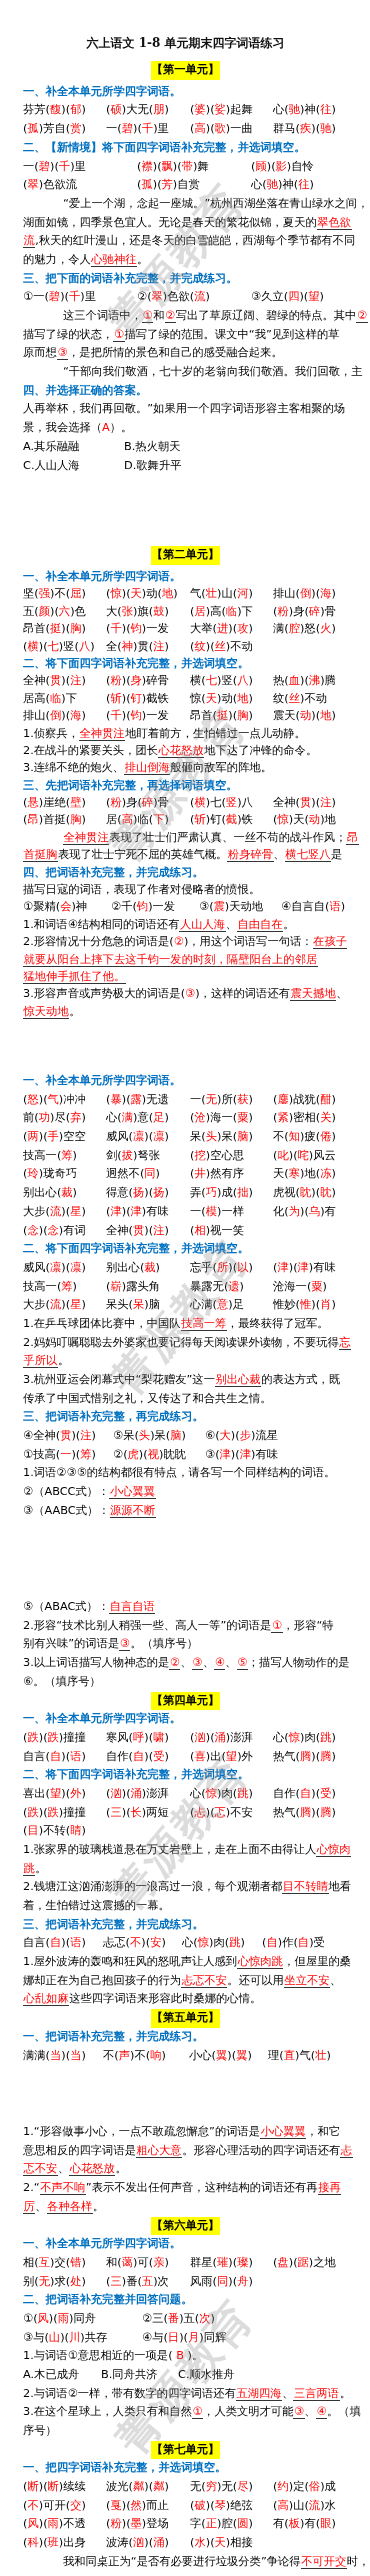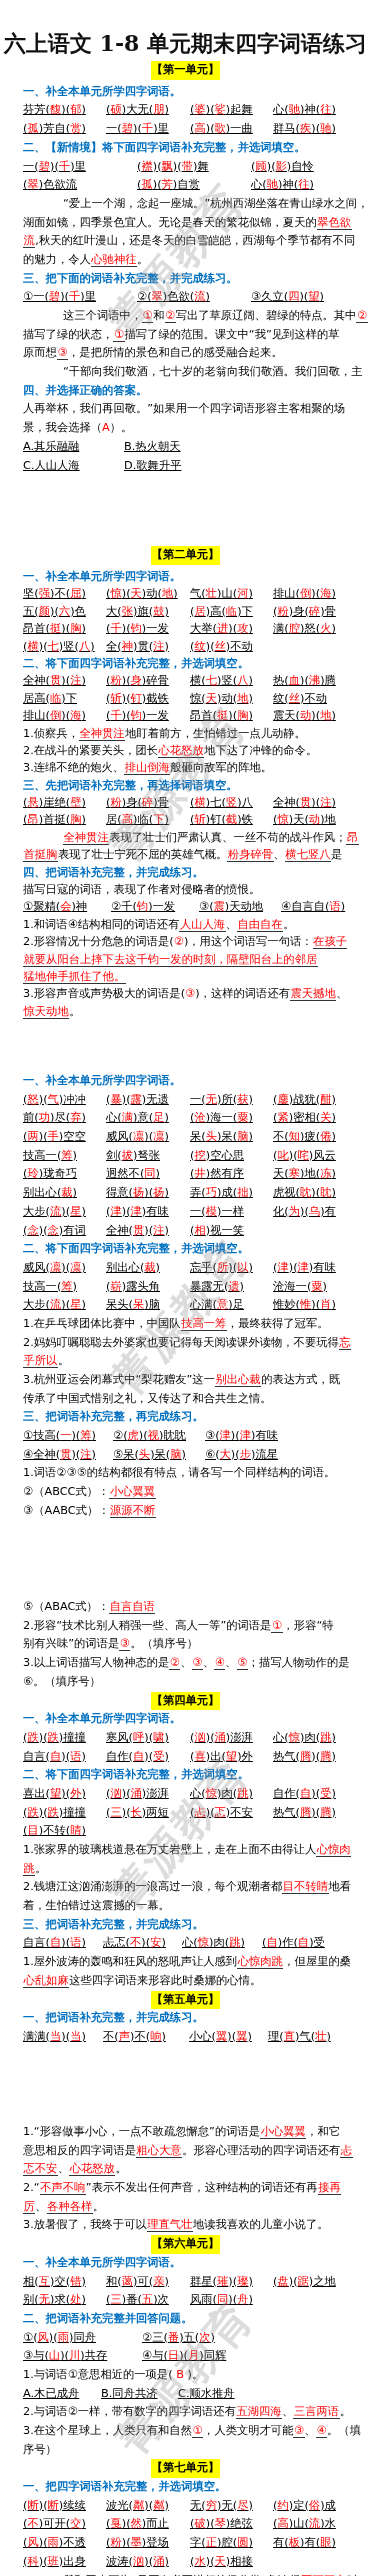--- a/index.html
+++ b/index.html
@@ -1,28 +1,28 @@
 <!DOCTYPE html>
 <html style="font-size:8.2px"><head>
 <meta charset="utf-8">
 <style>
 html,body{margin:0;padding:0;background:#ffffff;}
 body{width:371px;height:3148px;position:relative;overflow:hidden;font-family:"DejaVu Sans","Liberation Sans",sans-serif;color:#000;}
-.title{position:absolute;left:0;top:31px;width:371px;height:24px;line-height:24px;text-align:center;font-family:"DejaVu Serif","Liberation Serif",serif;font-weight:bold;font-size:22px;color:#111;white-space:nowrap;}
+.title{position:absolute;left:0;top:31px;width:371px;height:24px;line-height:24px;text-align:center;font-family:"DejaVu Serif","Liberation Serif",serif;font-weight:bold;font-size:12px;color:#111;white-space:nowrap;}
 .chunk{position:absolute;left:0;width:371px;--p:18.7px;}
 .chunk.p34{--p:17.4px;}
 .chunk.p363{--p:18.7px;}
 .ln{box-sizing:border-box;height:var(--p);line-height:var(--p);padding-left:23px;font-size:11.3px;white-space:nowrap;}
 .ind{padding-left:63px;}
 .hd{color:#0070C0;font-weight:bold;}
 .bl{display:flex;align-items:center;justify-content:center;padding-left:0;}
 .bl.first{margin-bottom:3.1px;}
 .bl.first7{margin-bottom:3.6px;justify-content:center;}
 .badge{background:#FFFF00;font-weight:bold;font-size:11.3px;height:18.5px;line-height:18.5px;color:#000;padding:0 0.5px;}
-.row{display:flex;text-decoration:underline;}
+.row{display:flex;}
 .row>span{flex:none;display:block;}
 .g4>span:nth-child(1){width:83px}.g4>span:nth-child(2){width:84px}.g4>span:nth-child(3){width:83px}
 .g3a>span:nth-child(1){width:114px}.g3a>span:nth-child(2){width:114px}
 .g3b>span:nth-child(1){width:90px}.g3b>span:nth-child(2){width:92px}
 .g4b>span:nth-child(1){width:88px}.g4b>span:nth-child(2){width:88px}.g4b>span:nth-child(3){width:82px}
 .g4c>span:nth-child(1){width:80px}.g4c>span:nth-child(2){width:79px}.g4c>span:nth-child(3){width:80px}
 .g4d>span:nth-child(1){width:80px}.g4d>span:nth-child(2){width:86px}.g4d>span:nth-child(3){width:79px}
 .g2a>span:nth-child(1){width:119px}
 .g2b>span:nth-child(1){width:101px}
 .g3c>span:nth-child(1){width:78px}.g3c>span:nth-child(2){width:77px}
@@ -239,28 +239,28 @@
     <span>心满(<span class="ans">意</span>)足</span>
     <span>惟妙(<span class="ans">惟</span>)(<span class="ans">肖</span>)</span>
   </div>
   <div class="ln">1.在乒乓球团体比赛中，中国队<span class="ans ul">技高一筹</span>，最终获得了冠军。</div>
   <div class="ln">2.妈妈叮嘱聪聪去外婆家也要记得每天阅读课外读物，不要玩得<span class="ans ul">忘</span></div>
   <div class="ln"><span class="ans ul">乎所以</span>。</div>
   <div class="ln">3.杭州亚运会闭幕式中“梨花赠友”这一<span class="ans ul">别出心裁</span>的表达方式，既</div>
   <div class="ln">传承了中国式惜别之礼，又传达了和合共生之情。</div>
   <div class="ln hd">三、把词语补充完整，再完成练习。</div>
   <div class="ln row g3b">
+    <span>④全神(<span class="ans">贯</span>)(<span class="ans">注</span>)</span>
+    <span>⑤呆(<span class="ans">头</span>)呆(<span class="ans">脑</span>)</span>
+    <span>⑥(<span class="ans">大</span>)(<span class="ans">步</span>)流星</span>
+  </div>
+  <div class="ln row g3b">
     <span>①技高(<span class="ans">一</span>)(<span class="ans">筹</span>)</span>
     <span>②(<span class="ans">虎</span>)(<span class="ans">视</span>)眈眈</span>
     <span>③(<span class="ans">津</span>)(<span class="ans">津</span>)有味</span>
-  </div>
-  <div class="ln row g3b">
-    <span>④全神(<span class="ans">贯</span>)(<span class="ans">注</span>)</span>
-    <span>⑤呆(<span class="ans">头</span>)呆(<span class="ans">脑</span>)</span>
-    <span>⑥(<span class="ans">大</span>)(<span class="ans">步</span>)流星</span>
   </div>
   <div class="ln">1.词语②③⑤的结构都很有特点，请各写一个同样结构的词语。</div>
   <div class="ln">②（ABCC式）：<span class="ans ul">小心翼翼</span></div>
   <div class="ln">③（AABC式）：<span class="ans ul">源源不断</span></div>
 </div>
 
 <div class="chunk p363" style="top:1598px">
   <div class="ln">⑤（ABAC式）：<span class="ans ul">自言自语</span></div>
   <div class="ln">2.形容“技术比别人稍强一些、高人一等”的词语是<span class="ans ul">①</span>，形容“特</div>
   <div class="ln">别有兴味”的词语是<span class="ans ul">③</span>。（填序号）</div>
@@ -303,40 +303,40 @@
   <div class="ln">2.钱塘江这汹涌澎湃的一浪高过一浪，每个观潮者都<span class="ans ul">目不转睛</span>地看</div>
   <div class="ln">着，生怕错过这震撼的一幕。</div>
   <div class="ln hd">三、把词语补充完整，并完成练习。</div>
   <div class="ln row g4c">
     <span>自言(<span class="ans">自</span>)(<span class="ans">语</span>)</span>
     <span>忐忑(<span class="ans">不</span>)(<span class="ans">安</span>)</span>
     <span>心(<span class="ans">惊</span>)肉(<span class="ans">跳</span>)</span>
     <span>(<span class="ans">自</span>)作(<span class="ans">自</span>)受</span>
   </div>
   <div class="ln">1.屋外波涛的轰鸣和狂风的怒吼声让人感到<span class="ans ul">心惊肉跳</span>，但屋里的桑</div>
+  <div class="ln">娜却正在为自己抱回孩子的行为<span class="ans ul">忐忑不安</span>。还可以用<span class="ans ul">坐立不安</span>、</div>
   <div class="ln"><span class="ans ul">心乱如麻</span>这些四字词语来形容此时桑娜的心情。</div>
   <div class="ln bl">
       <span class="badge">【第五单元】</span>
     </div>
   <div class="ln hd">一、把词语补充完整，并完成练习。</div>
   <div class="ln row g4d">
     <span>满满(<span class="ans">当</span>)(<span class="ans">当</span>)</span>
     <span>不(<span class="ans">声</span>)不(<span class="ans">响</span>)</span>
     <span>小心(<span class="ans">翼</span>)(<span class="ans">翼</span>)</span>
     <span>理(<span class="ans">直</span>)气(<span class="ans">壮</span>)</span>
   </div>
 </div>
 
 <div class="chunk p363" style="top:2123px">
   <div class="ln">1.“形容做事小心，一点不敢疏忽懈怠”的词语是<span class="ans ul">小心翼翼</span>，和它</div>
   <div class="ln">意思相反的四字词语是<span class="ans ul">粗心大意</span>。形容心理活动的四字词语还有<span class="ans ul">忐</span></div>
   <div class="ln"><span class="ans ul">忑不安</span>、<span class="ans ul">心花怒放</span>。</div>
   <div class="ln">2.“<span class="ans ul">不声不响</span>”表示不发出任何声音，这种结构的词语还有再<span class="ans ul">接再</span></div>
   <div class="ln"><span class="ans ul">厉</span>、<span class="ans ul">各种各样</span>。</div>
-  <div class="ln">3.放暑假了，我终于可以<span class="ans ul">理直气壮</span>地读我喜欢的儿童小说了。</div>
   <div class="ln bl">
       <span class="badge">【第六单元】</span>
     </div>
   <div class="ln hd">一、补全本单元所学四字词语。</div>
   <div class="ln row g4">
     <span>相(<span class="ans">互</span>)交(<span class="ans">错</span>)</span>
     <span>和(<span class="ans">蔼</span>)可(<span class="ans">亲</span>)</span>
     <span>群星(<span class="ans">璀</span>)(<span class="ans">璨</span>)</span>
     <span>(<span class="ans">盘</span>)(<span class="ans">踞</span>)之地</span>
   </div>

